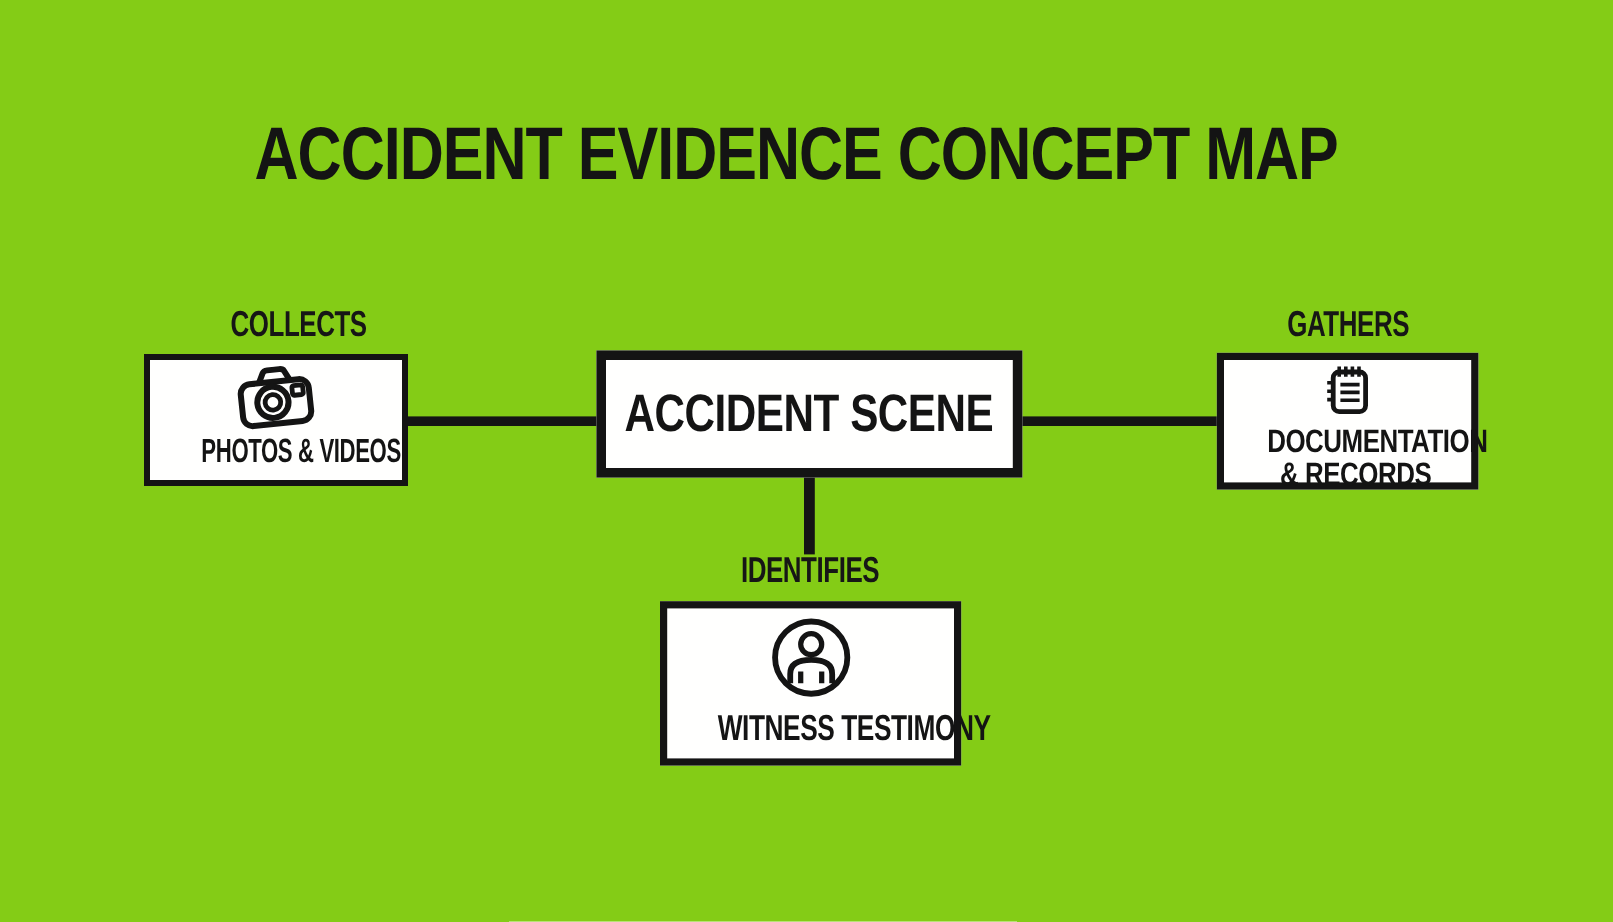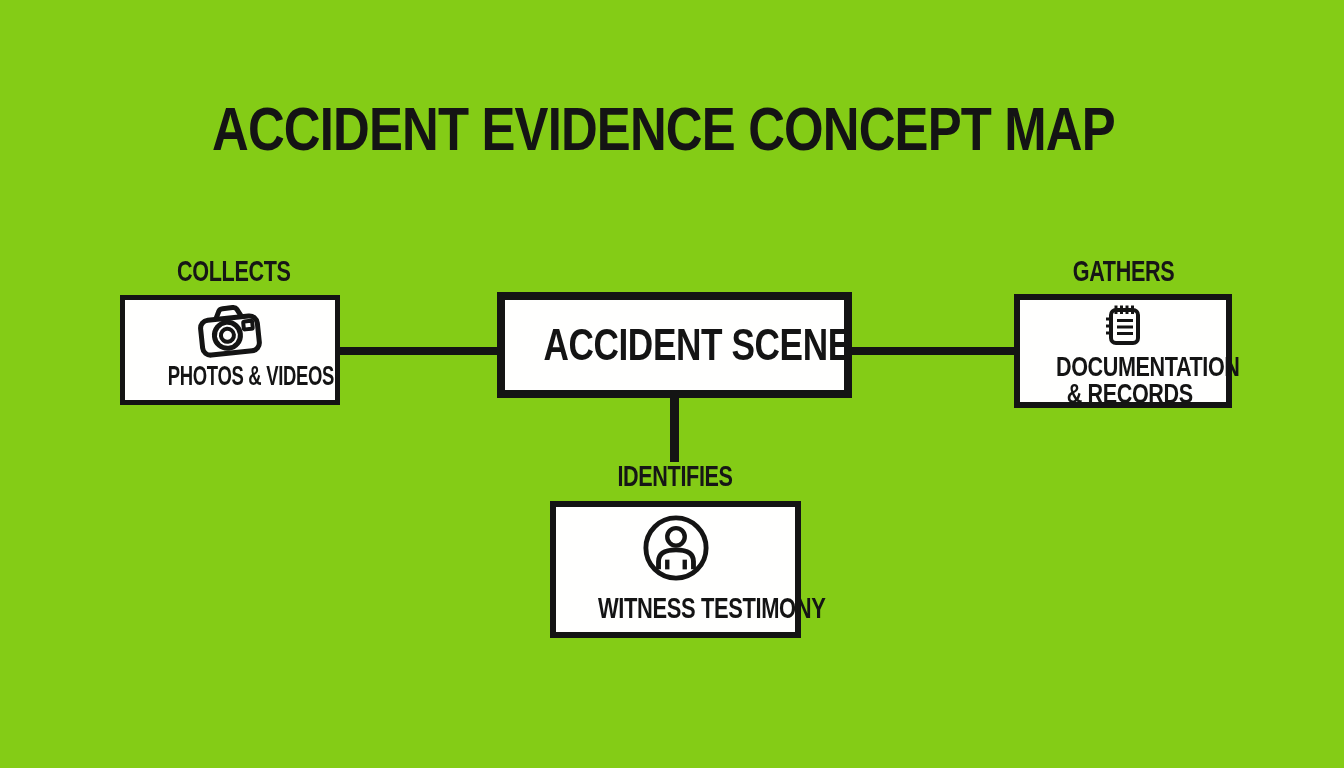--- a/index.html
+++ b/index.html
@@ -36,21 +36,21 @@
   }
   .node-label{
     position:absolute;left:0;bottom:8px;width:100%;
     font-size:32px;line-height:32px;color:#141414;
   }
   .icon-wrap{display:inline-block;}
   svg{display:block;}
   
   .node-center{
     left:497px;top:292px;width:355px;height:106px;border-width:8px;
-    display:flex;align-items:center;justify-content:flex-start;
+    display:flex;align-items:center;justify-content:center;
   }
   .node-center .center-label{font-size:44px;line-height:44px;}
   .node-center .cond{--sx:.8;}
   
   .node-left{left:120px;top:295px;width:220px;height:110px;border-width:5px;}
   .node-left .icon-wrap{margin-top:5px;transform:rotate(-6deg);}
   .node-left .node-label{font-size:28px;}
   .node-left .cond{--sx:.66;}
   
   .node-right{left:1014px;top:294px;width:218px;height:114px;border-width:6px;}
@@ -60,21 +60,21 @@
   
   .node-bottom{left:550px;top:501px;width:251px;height:137px;border-width:6px;}
   .node-bottom .icon-wrap{margin-top:7px;}
   .node-bottom .node-label{font-size:30px;}
   .node-bottom .cond{--sx:.73;}
   
   .conn-left{left:340px;top:347px;width:158px;height:8px;}
   .conn-right{left:851px;top:347px;width:164px;height:8px;}
   .conn-down{left:670px;top:396px;width:9px;height:66px;}
   
-  .rel-collects{left:124px;top:256px;width:220px;}
+  .rel-collects{left:108px;top:256px;width:220px;text-align:right;}
   .rel-gathers{left:1014px;top:256px;width:218px;}
   .rel-identifies{left:550px;top:461px;width:251px;text-decoration:underline;}
 </style>
 </head>
 <body>
 
 <div class="canvas">
 
   <div class="title">
     <span class="cond">ACCIDENT EVIDENCE CONCEPT MAP</span>

